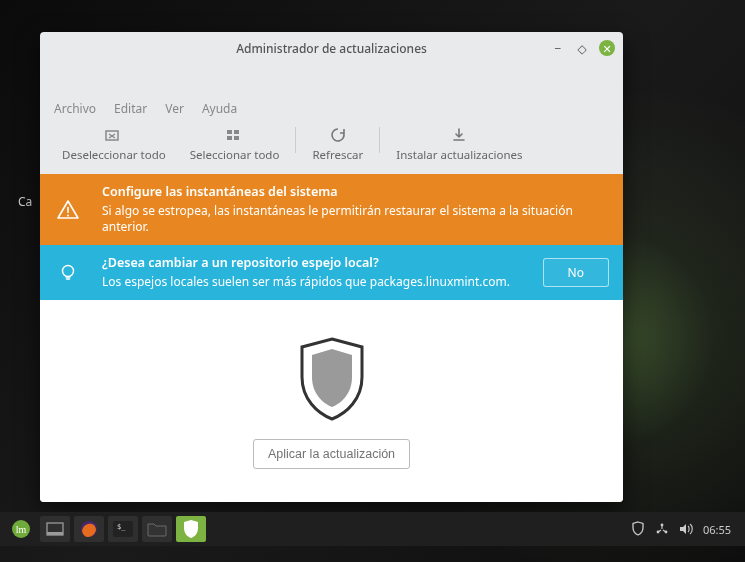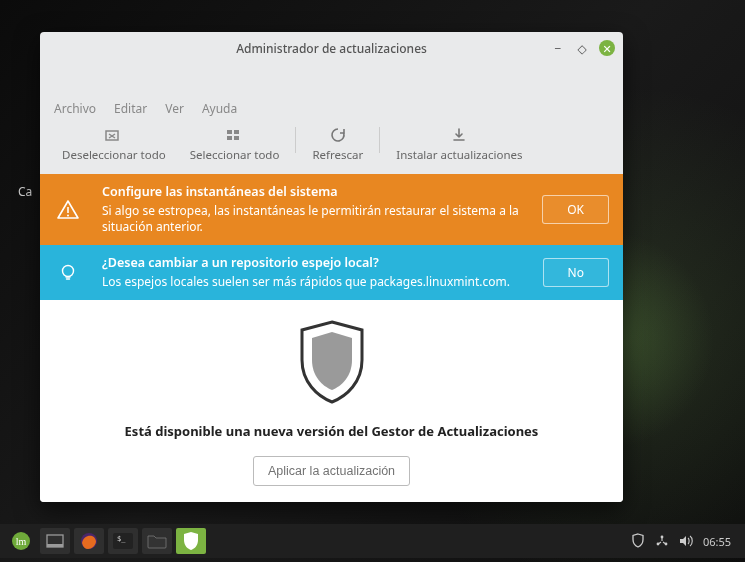--- a/index.html
+++ b/index.html
@@ -20,21 +20,21 @@
 }
 .desktop::after {
   content: "";
   position: absolute;
   right: 30px; top: 230px;
   width: 220px; height: 220px;
   border-radius: 50%;
   background: radial-gradient(circle, rgba(120,180,80,0.25) 0%, transparent 70%);
 }
 
-.left-label { position: absolute; left: 18px; top: 183px; color: #ccc; font-size: 12px; }
+.left-label { position: absolute; left: 18px; top: 193px; color: #ccc; font-size: 12px; }
 
 
 .window {
   position: absolute;
   left: 40px; top: 32px;
   width: 583px; height: 470px;
   background: #e9eaeb;
   border-radius: 4px;
   box-shadow: 0 8px 24px rgba(0,0,0,0.6);
   display: flex; flex-direction: column;
@@ -80,21 +80,21 @@
 }
 .shield-lg { width: 80px; height: 90px; }
 .main-text { font-weight: 700; font-size: 13px; color: #222; }
 .apply-btn {
   border: 1px solid #bbb; background: #fff; padding: 7px 14px;
   font-size: 12.5px; color: #737373; border-radius: 3px; cursor: pointer;
 }
 
 
 .taskbar {
-  position: absolute; left: 0; right: 0; bottom: 4px; height: 34px;
+  position: absolute; left: 0; right: 0; bottom: 16px; height: 34px;
   background: #1f1f1f; display: flex; align-items: center; padding: 0 6px;
   gap: 4px;
 }
 .task-item {
   width: 30px; height: 26px; display: flex; align-items: center;
   justify-content: center; border-radius: 2px; cursor: pointer;
 }
 .task-item.active { background: #2f2f2f; }
 .task-item.hl { background: #7cb342; }
 .spacer { flex: 1; }
@@ -171,23 +171,20 @@
       <svg width="24" height="24" viewBox="0 0 24 24">
           <path d="M12 3L2 20h20L12 3z" fill="none" stroke="#fff" stroke-width="1.6" stroke-linejoin="round"></path>
           <line x1="12" y1="9" x2="12" y2="15" stroke="#fff" stroke-width="1.6"></line>
           <circle cx="12" cy="17.5" r="1" fill="#fff"></circle>
         </svg>
     </div>
     <div class="btxt">
       <b>Configure las instantáneas del sistema</b>
       <span>Si algo se estropea, las instantáneas le permitirán restaurar el sistema a la situación anterior.</span>
     </div>
-    <div class="btns">
-      <div class="bbtn">OK</div>
-    </div>
   </div>
 
   <div class="banner blue">
     <div class="bicon">
       <svg width="22" height="22" viewBox="0 0 22 22">
           <circle cx="11" cy="9" r="5.5" fill="none" stroke="#fff" stroke-width="1.4"></circle>
           <path d="M9 15h4M9.5 17h3" stroke="#fff" stroke-width="1.4" stroke-linecap="round"></path>
         </svg>
     </div>
     <div class="btxt">
@@ -199,21 +196,20 @@
     </div>
   </div>
 
   <div class="main">
     <div class="shield-lg">
       <svg width="80" height="90" viewBox="0 0 80 90">
         <path d="M40 6 L70 14 V44 C70 66 55 80 40 86 C25 80 10 66 10 44 V14 Z" fill="none" stroke="#333" stroke-width="3"></path>
         <path d="M40 16 L60 22 V44 C60 60 50 70 40 74 C30 70 20 60 20 44 V22 Z" fill="#9a9a9a"></path>
       </svg>
     </div>
-    <div class="main-text">Está disponible una nueva versión del Gestor de Actualizaciones</div>
     <button class="apply-btn">Aplicar la actualización</button>
   </div>
 </div>
 
 <div class="taskbar">
   <div class="task-item">
     <svg width="20" height="20" viewBox="0 0 20 20">
         <circle cx="10" cy="10" r="9" fill="#6faa3a"></circle>
         <text x="10" y="14" text-anchor="middle" fill="#fff" font-size="10" font-family="serif">lm</text>
       </svg>

